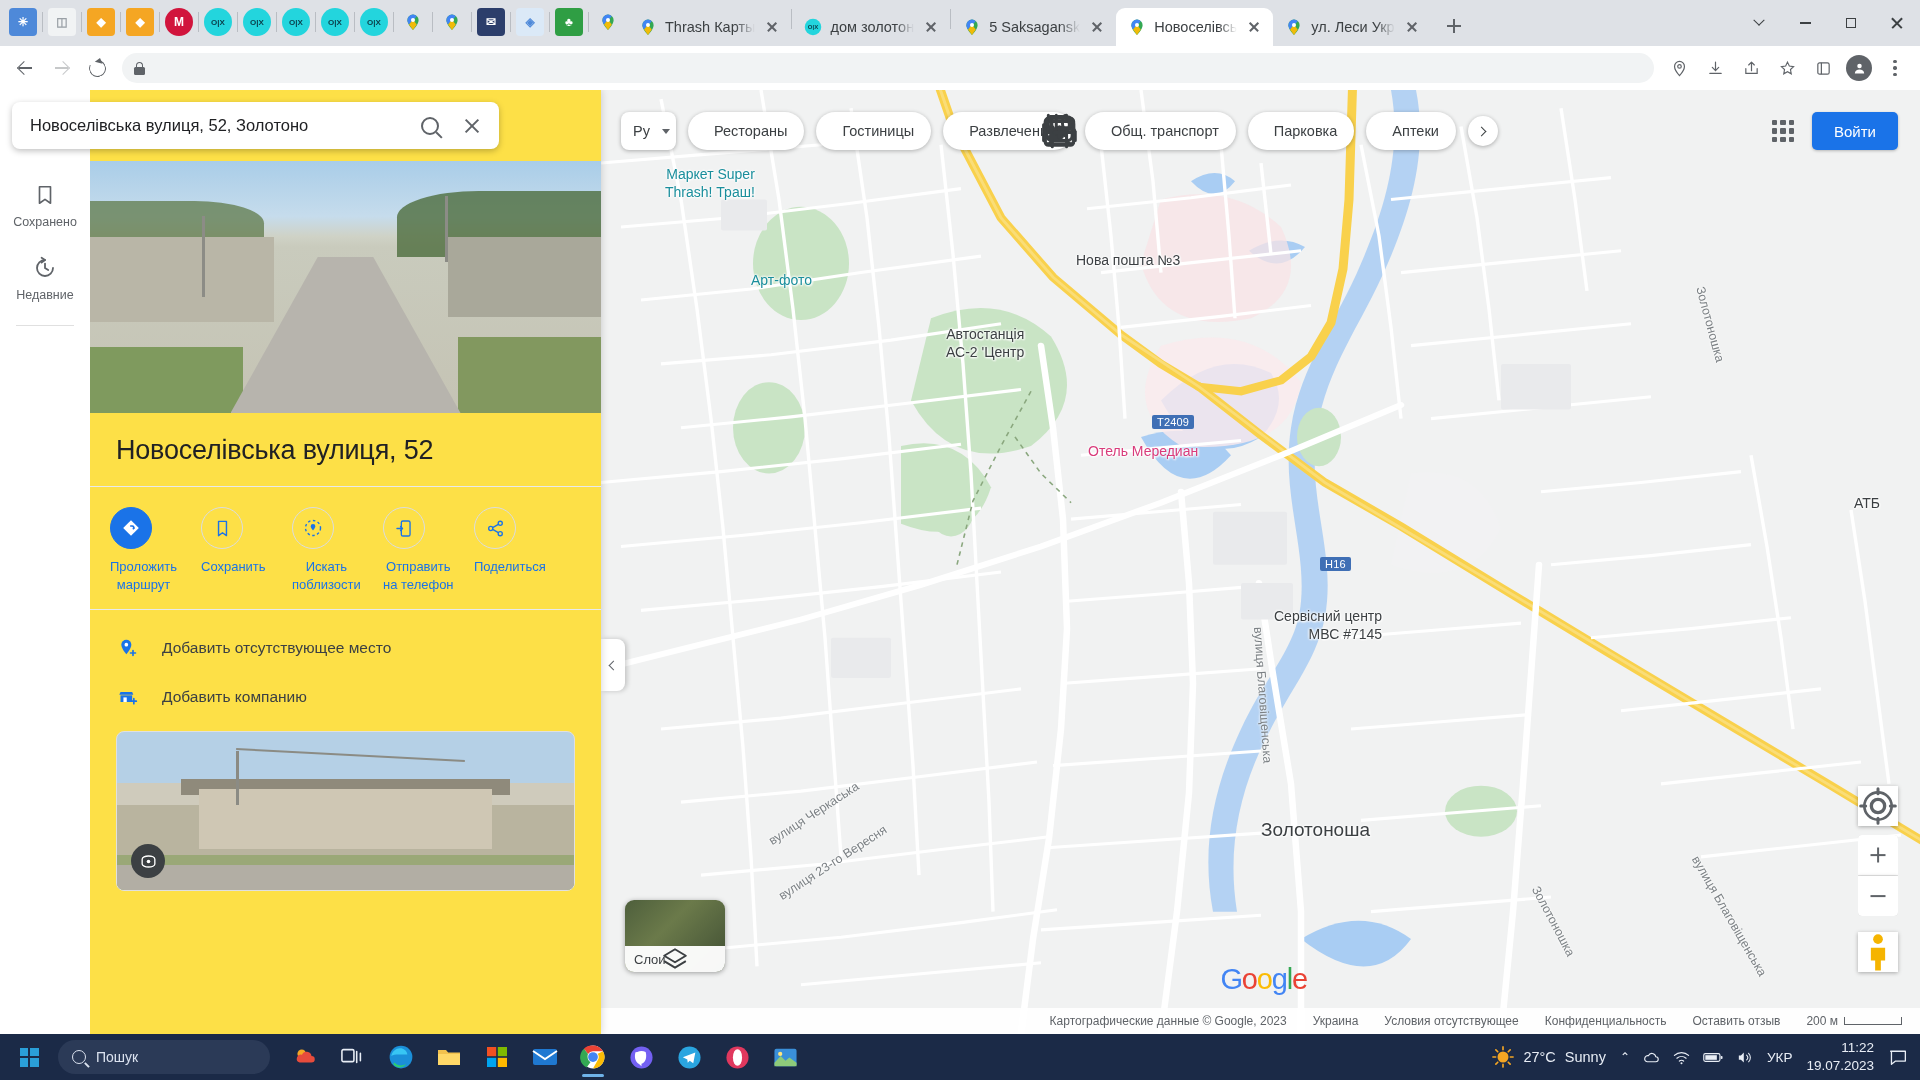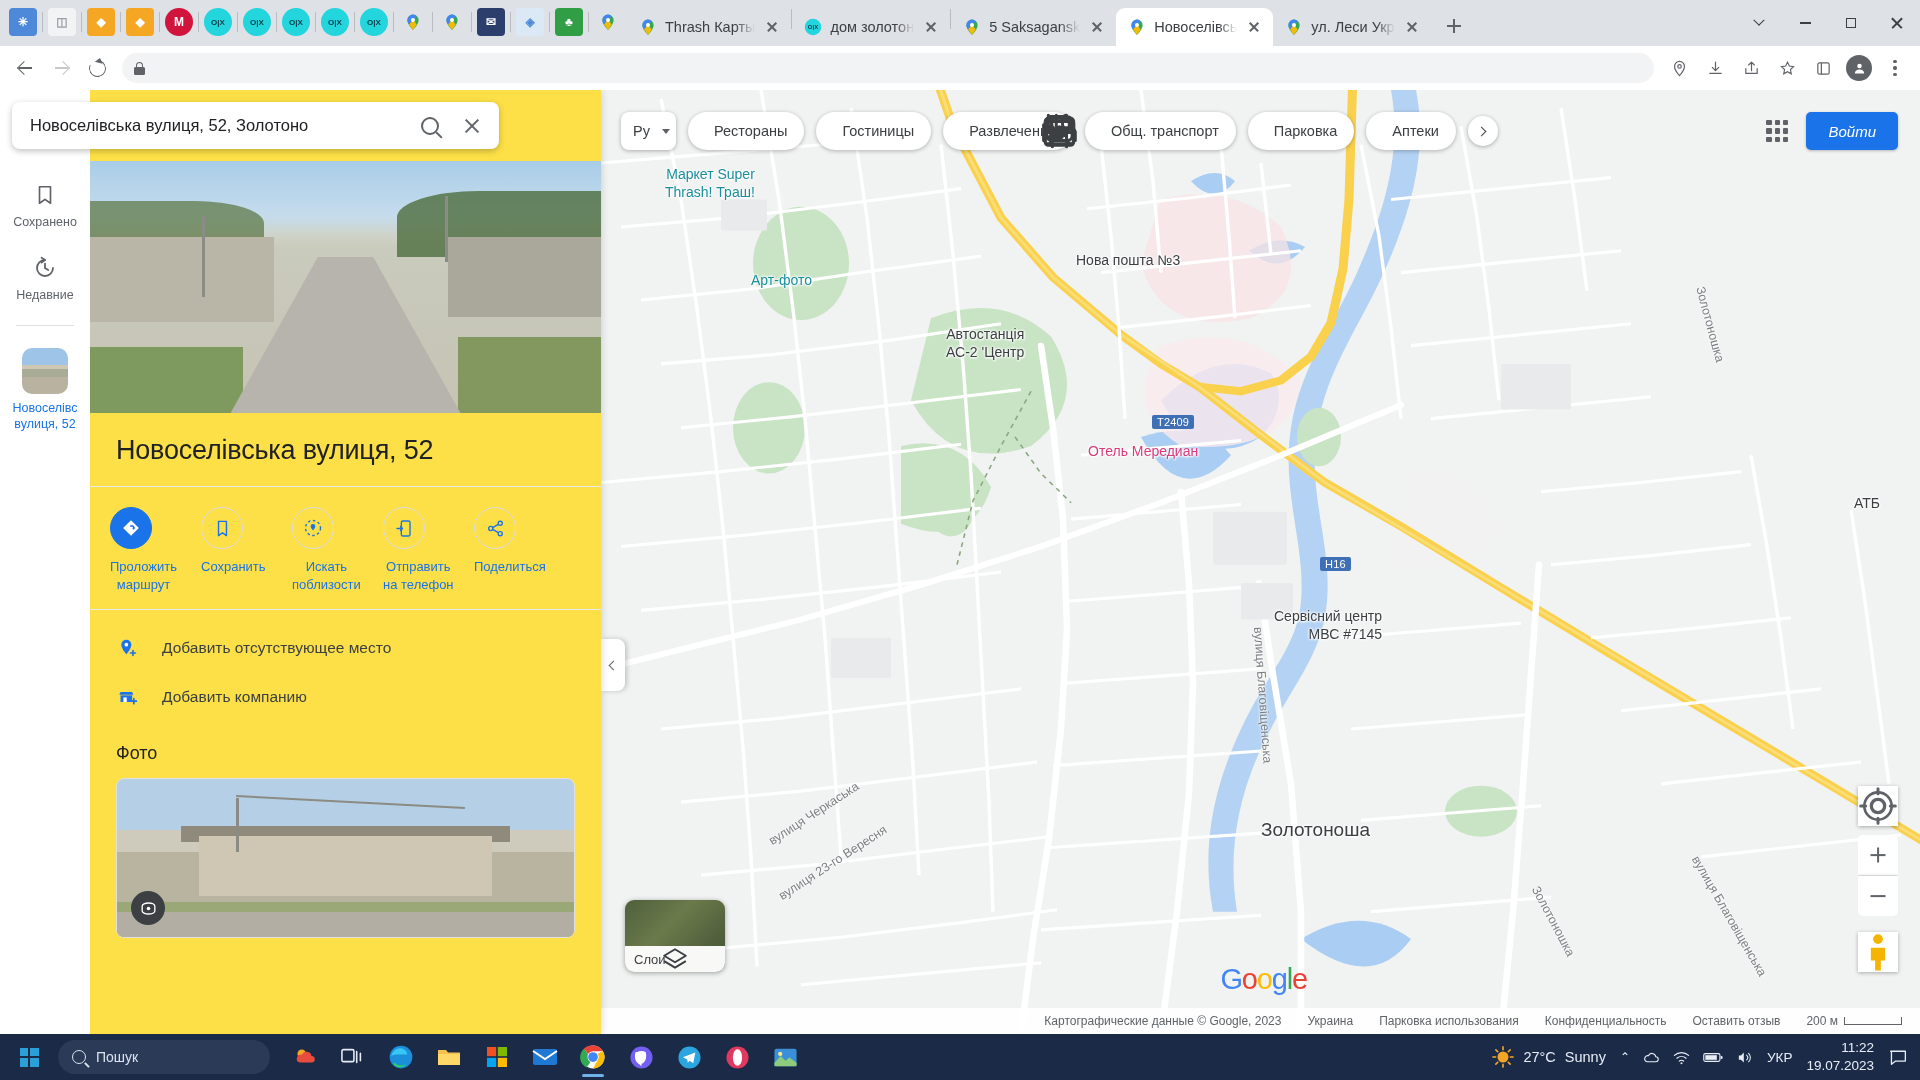--- a/index.html
+++ b/index.html
@@ -207,21 +207,21 @@
     white-space:nowrap;
   }
   .chip-more { width:30px;height:30px;border-radius:50%;background:#fff;box-shadow:0 1px 4px rgba(0,0,0,.3);
     display:flex;align-items:center;justify-content:center; }
   .chip-more .chev { width:7px;height:7px;border-right:1.9px solid #3c4043;border-top:1.9px solid #3c4043;transform:rotate(45deg); margin-left:-2px;}
 
   .topright { position:absolute; right:22px; top:22px; display:flex; align-items:center; gap:18px; z-index:20;}
   .apps-grid { width:22px;height:22px;display:grid;grid-template-columns:repeat(3,1fr);gap:3px;}
   .apps-grid i { background:#5f6368; border-radius:1px; display:block; }
   .signin { height:38px; background:#1a73e8; color:#fff; border-radius:5px; padding:0 22px;
-    display:flex; align-items:center; font-size:15px; box-shadow:0 1px 3px rgba(0,0,0,.25);font-style:italic;}
+    display:flex; align-items:center; font-size:15px; box-shadow:0 1px 3px rgba(0,0,0,.25);}
 
   .layers-card {
     position:absolute; left:24px; bottom:62px; width:100px; height:72px; border-radius:9px;
     overflow:hidden; box-shadow:0 1px 5px rgba(0,0,0,.35); z-index:20;
     background:linear-gradient(135deg,#4e5f3c,#6b7a4a 40%,#55643f 70%,#3f4d30);
   }
   .layers-card .strip { position:absolute;left:0;right:0;bottom:0;height:26px;background:rgba(255,255,255,.96);
     display:flex;align-items:center;gap:7px;padding-left:9px;font-size:13px;color:#3c4043;}
 
   .mapctl { position:absolute; right:22px; z-index:20; }
@@ -485,27 +485,20 @@
         <div class="ico">
           <svg width="24" height="24" viewBox="0 0 24 24">
               <path d="M12 4a8 8 0 108 8" fill="none" stroke="#5f6368" stroke-width="1.8" stroke-linecap="round"></path>
               <path d="M12 4L8.6 1.8M12 4L8.6 6.6" fill="none" stroke="#5f6368" stroke-width="1.8" stroke-linecap="round"></path>
               <path d="M12 7.6V12l3.2 2" fill="none" stroke="#5f6368" stroke-width="1.8" stroke-linecap="round"></path>
             </svg>
         </div>
         <div class="rail-lbl">Недавние</div>
       </div>
       <div class="rail-div"></div>
-      <div class="rail-item">
-        <div class="rail-thumb"></div>
-        <div class="rail-thumb-lbl">
-          <span>Новоселівс</span><br>
-          <span>вулиця, 52</span>
-        </div>
-      </div>
     </div>
 
     <div class="panel">
       <div class="panel-scroll">
         <div class="hero">
           <div class="treesL"></div>
             <div class="treesR"></div>
           <div class="wallL"></div>
             <div class="wallR"></div>
           <div class="grassL"></div>
@@ -584,21 +577,20 @@
                   <path d="M3 6h14l1.4 3.2H1.6z" fill="#1a73e8"></path>
                   <rect x="3" y="10" width="14" height="8" fill="#1a73e8"></rect>
                   <rect x="6.5" y="12.5" width="4" height="5.5" fill="#fff"></rect>
                   <path d="M19 14v6M16 17h6" stroke="#1a73e8" stroke-width="2" stroke-linecap="round"></path>
                 </svg>
             </div>
             <div class="txt">Добавить компанию</div>
           </div>
         </div>
 
-        <div class="section-head">Фото</div>
         <div class="photo-card">
           <div class="roof"></div>
             <div class="house"></div>
           <div class="pole"></div>
             <div class="wire"></div>
             <div class="road2"></div>
           <div class="pano-badge">
             <svg width="19" height="19" viewBox="0 0 24 24">
                 <path d="M4 9c0-2.2 3.6-4 8-4s8 1.8 8 4v6c0 2.2-3.6 4-8 4s-8-1.8-8-4z" fill="none" stroke="#fff" stroke-width="1.7"></path>
                 <circle cx="12" cy="12" r="2.3" fill="#fff"></circle>
@@ -938,21 +930,21 @@
         </div>
       </div>
 
       <div class="googlelogo">
         <span class="b">G</span><span class="r">o</span><span class="y">o</span><span class="b">g</span><span class="g">l</span><span class="r">e</span>
       </div>
 
       <div class="attrib">
         <span>Картографические данные © Google, 2023</span>
         <span>Украина</span>
-        <span>Парковка использования</span>
+        <span>Условия отсутствующее</span>
         <span>Конфиденциальность</span>
         <span>Оставить отзыв</span>
         <span class="scalebar">
           <span>200 м</span>
           <span class="scaleline"></span>
         </span>
       </div>
     </div>
   </div>
 </div>

